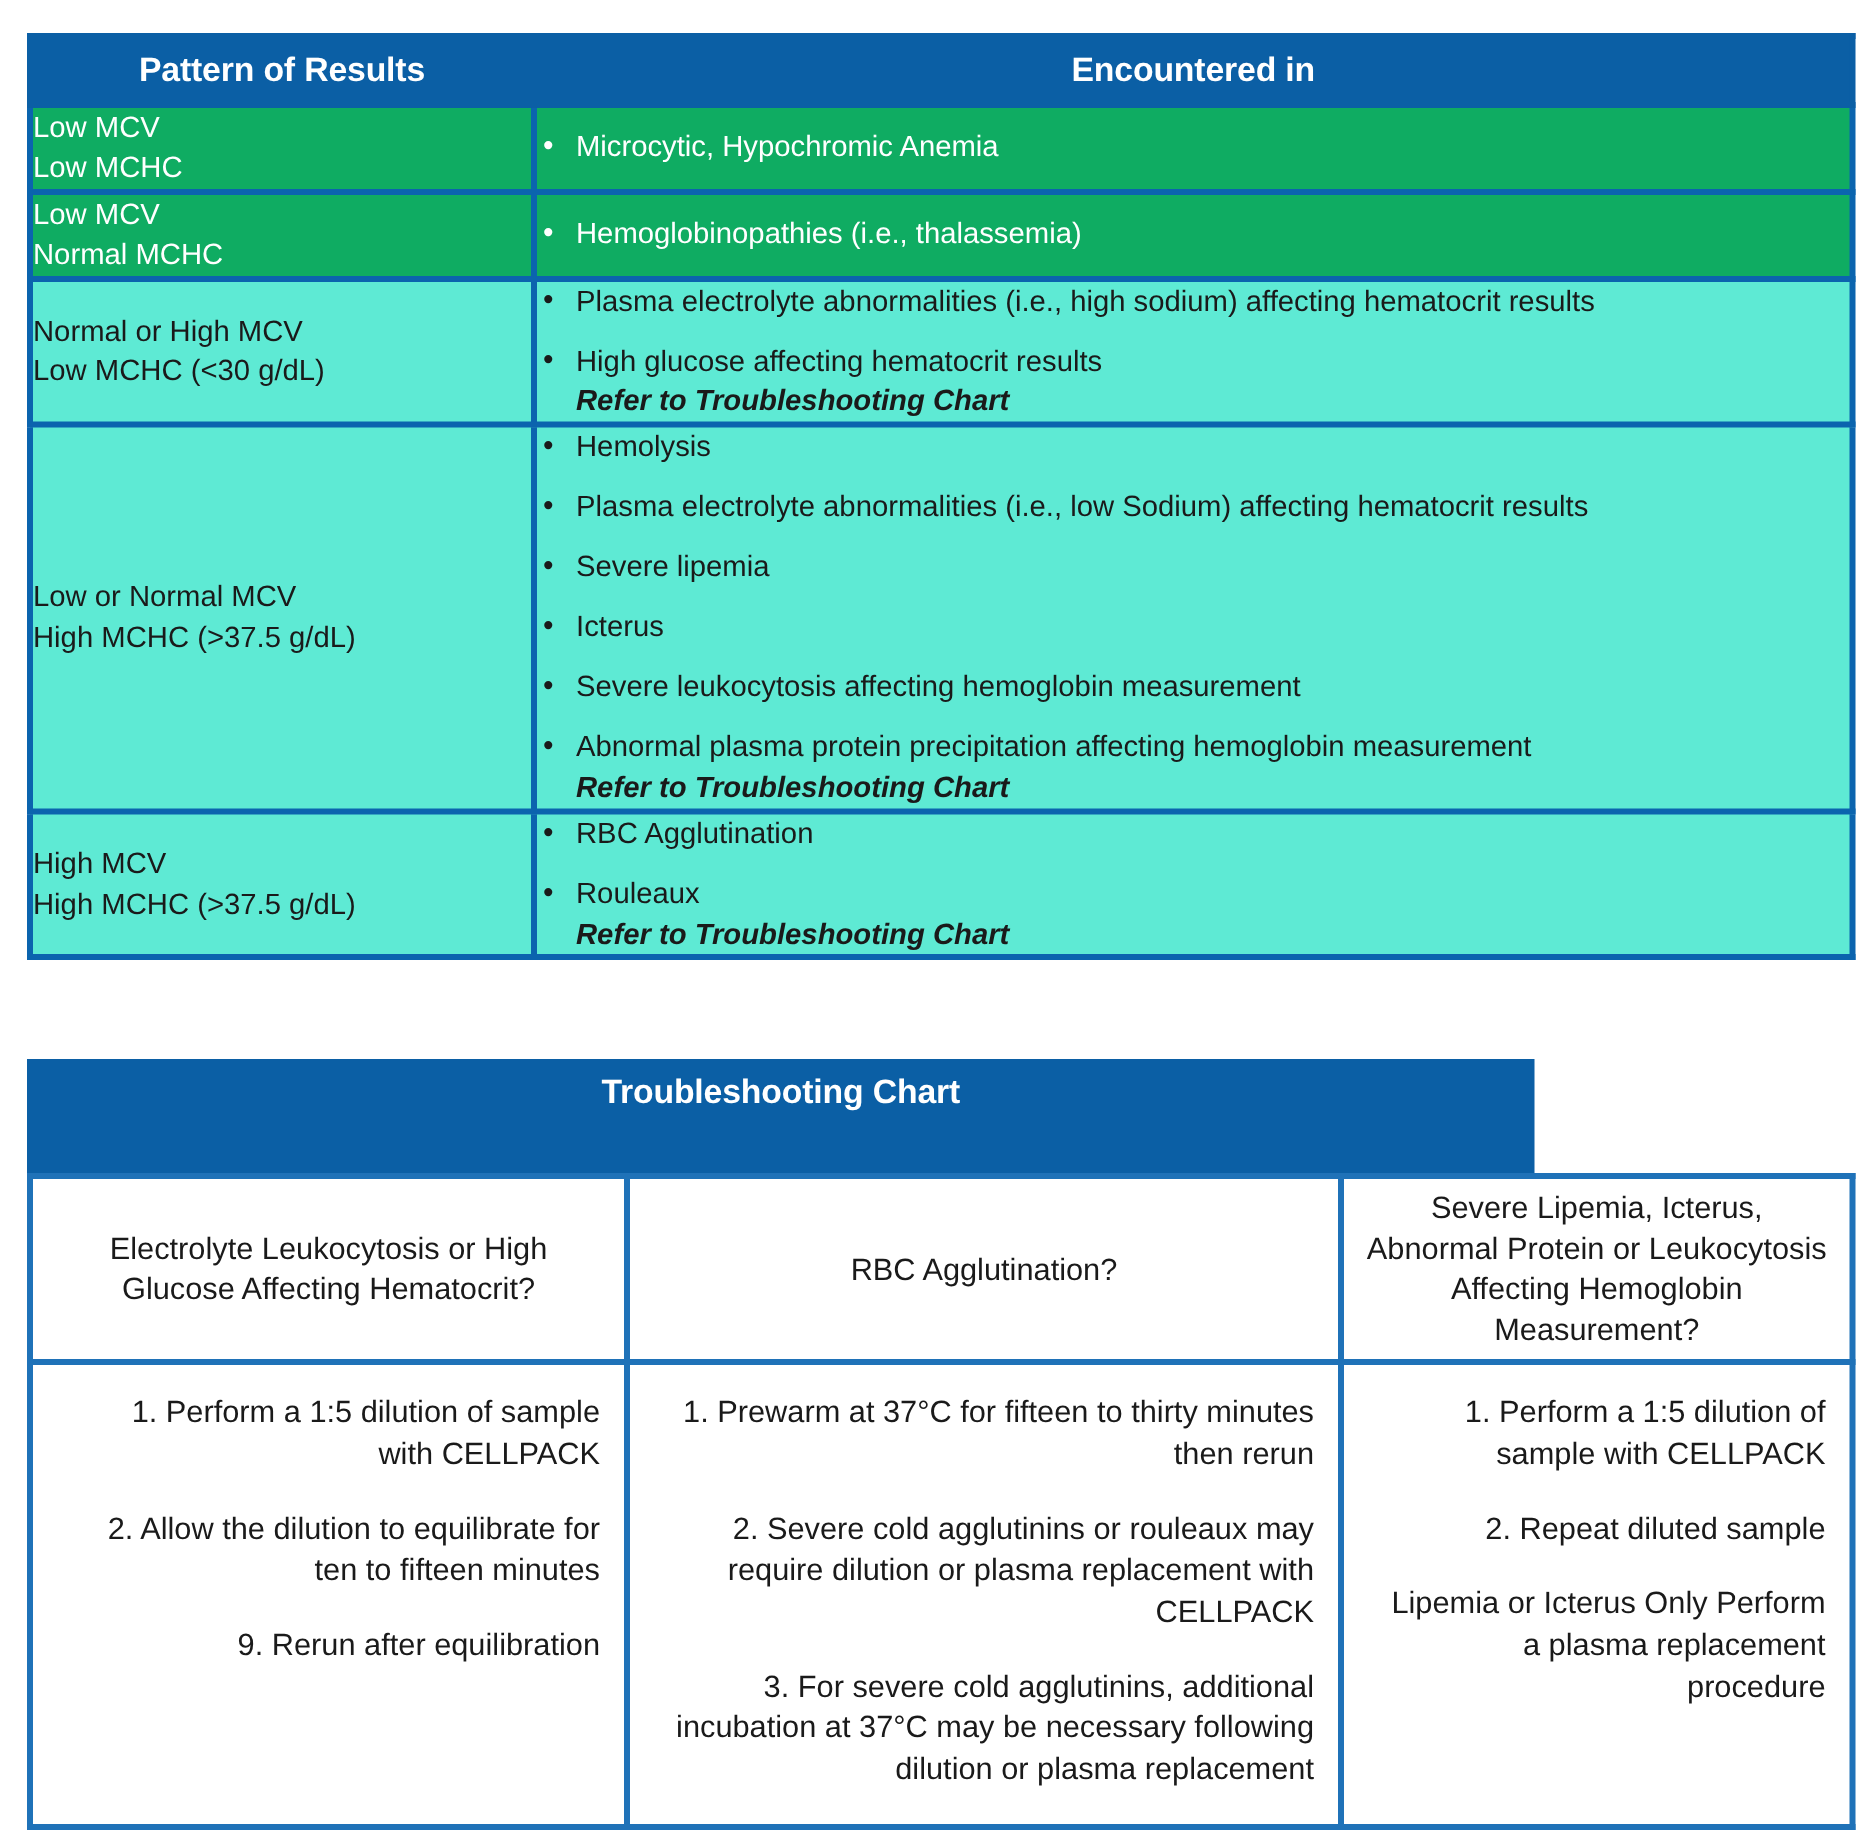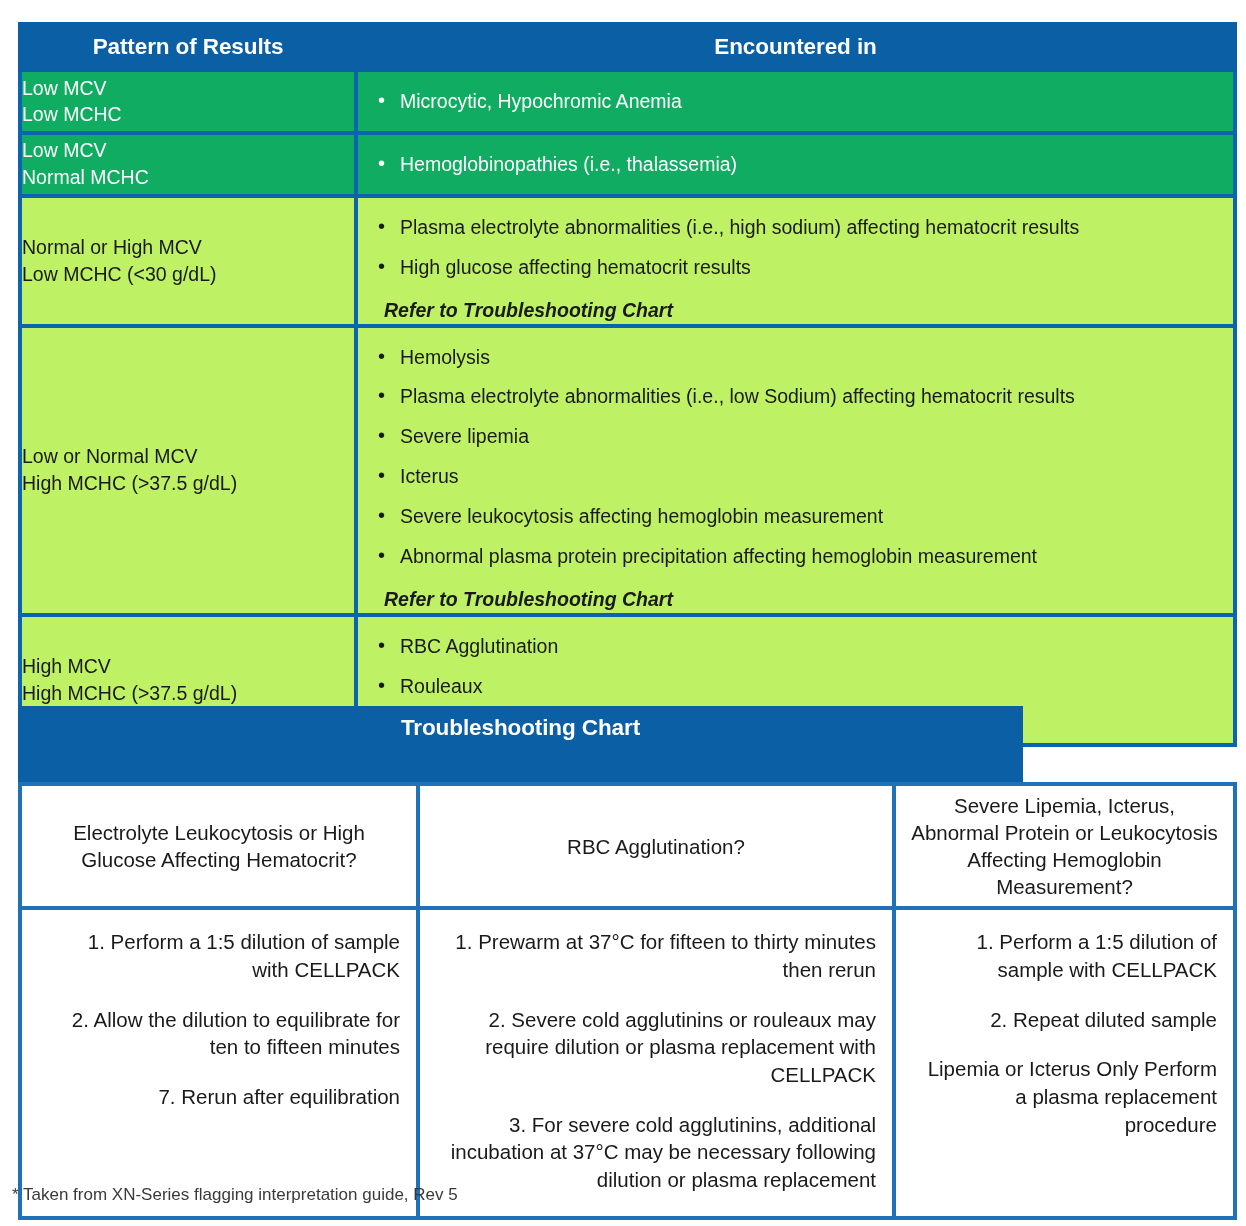--- a/index.html
+++ b/index.html
@@ -50,24 +50,24 @@
     font-size: 19.5px;
     line-height: 1.38;
     width: 332px;
   }
   .enc-cell {
     padding: 12px 10px 12px 14px;
     font-size: 19.5px;
     line-height: 1.38;
   }
   .green { background: #0fac62; color: #ffffff; }
-  .yellow { background: #bef264; color: #1a1a1a; }
+  .yellow { background: #5eead4; color: #1a1a1a; }
 
   ul.bullets {
-    margin: 16px;
+    margin: 0;
     padding: 0;
     list-style: none;
   }
   ul.bullets li {
     position: relative;
     padding-left: 26px;
     margin: 0 0 13px 0;
   }
   ul.bullets li:last-child { margin-bottom: 0; }
   ul.bullets li::before {
@@ -234,31 +234,30 @@
     <tbody id="bottom-tbody">
         <tr>
           <td class="b-head col-a">Electrolyte Leukocytosis or High Glucose Affecting Hematocrit?</td>
           <td class="b-head col-b">RBC Agglutination?</td>
           <td class="b-head ">Severe Lipemia, Icterus, Abnormal Protein or Leukocytosis Affecting Hemoglobin Measurement?</td>
         </tr>
         <tr>
           <td class="b-body pad-a">
             <div class="step">1. Perform a 1:5 dilution of sample with CELLPACK</div>
             <div class="step">2. Allow the dilution to equilibrate for ten to fifteen minutes</div>
-            <div class="step">7. Rerun after equilibration</div>
+            <div class="step">9. Rerun after equilibration</div>
           </td>
           <td class="b-body ">
             <div class="step">1. Prewarm at 37°C for fifteen to thirty minutes then rerun</div>
             <div class="step">2. Severe cold agglutinins or rouleaux may require dilution or plasma replacement with CELLPACK</div>
             <div class="step">3. For severe cold agglutinins, additional incubation at 37°C may be necessary following dilution or plasma replacement</div>
           </td>
           <td class="b-body pad-c">
             <div class="step">1. Perform a 1:5 dilution of sample with CELLPACK</div>
             <div class="step">2. Repeat diluted sample</div>
             <div class="step">Lipemia or Icterus Only Perform a plasma replacement procedure</div>
           </td>
         </tr>
       </tbody>
   </table>
 
-  <div class="footnote">* Taken from XN-Series flagging interpretation guide, Rev 5</div>
 
 </div>
 
 </body></html>

